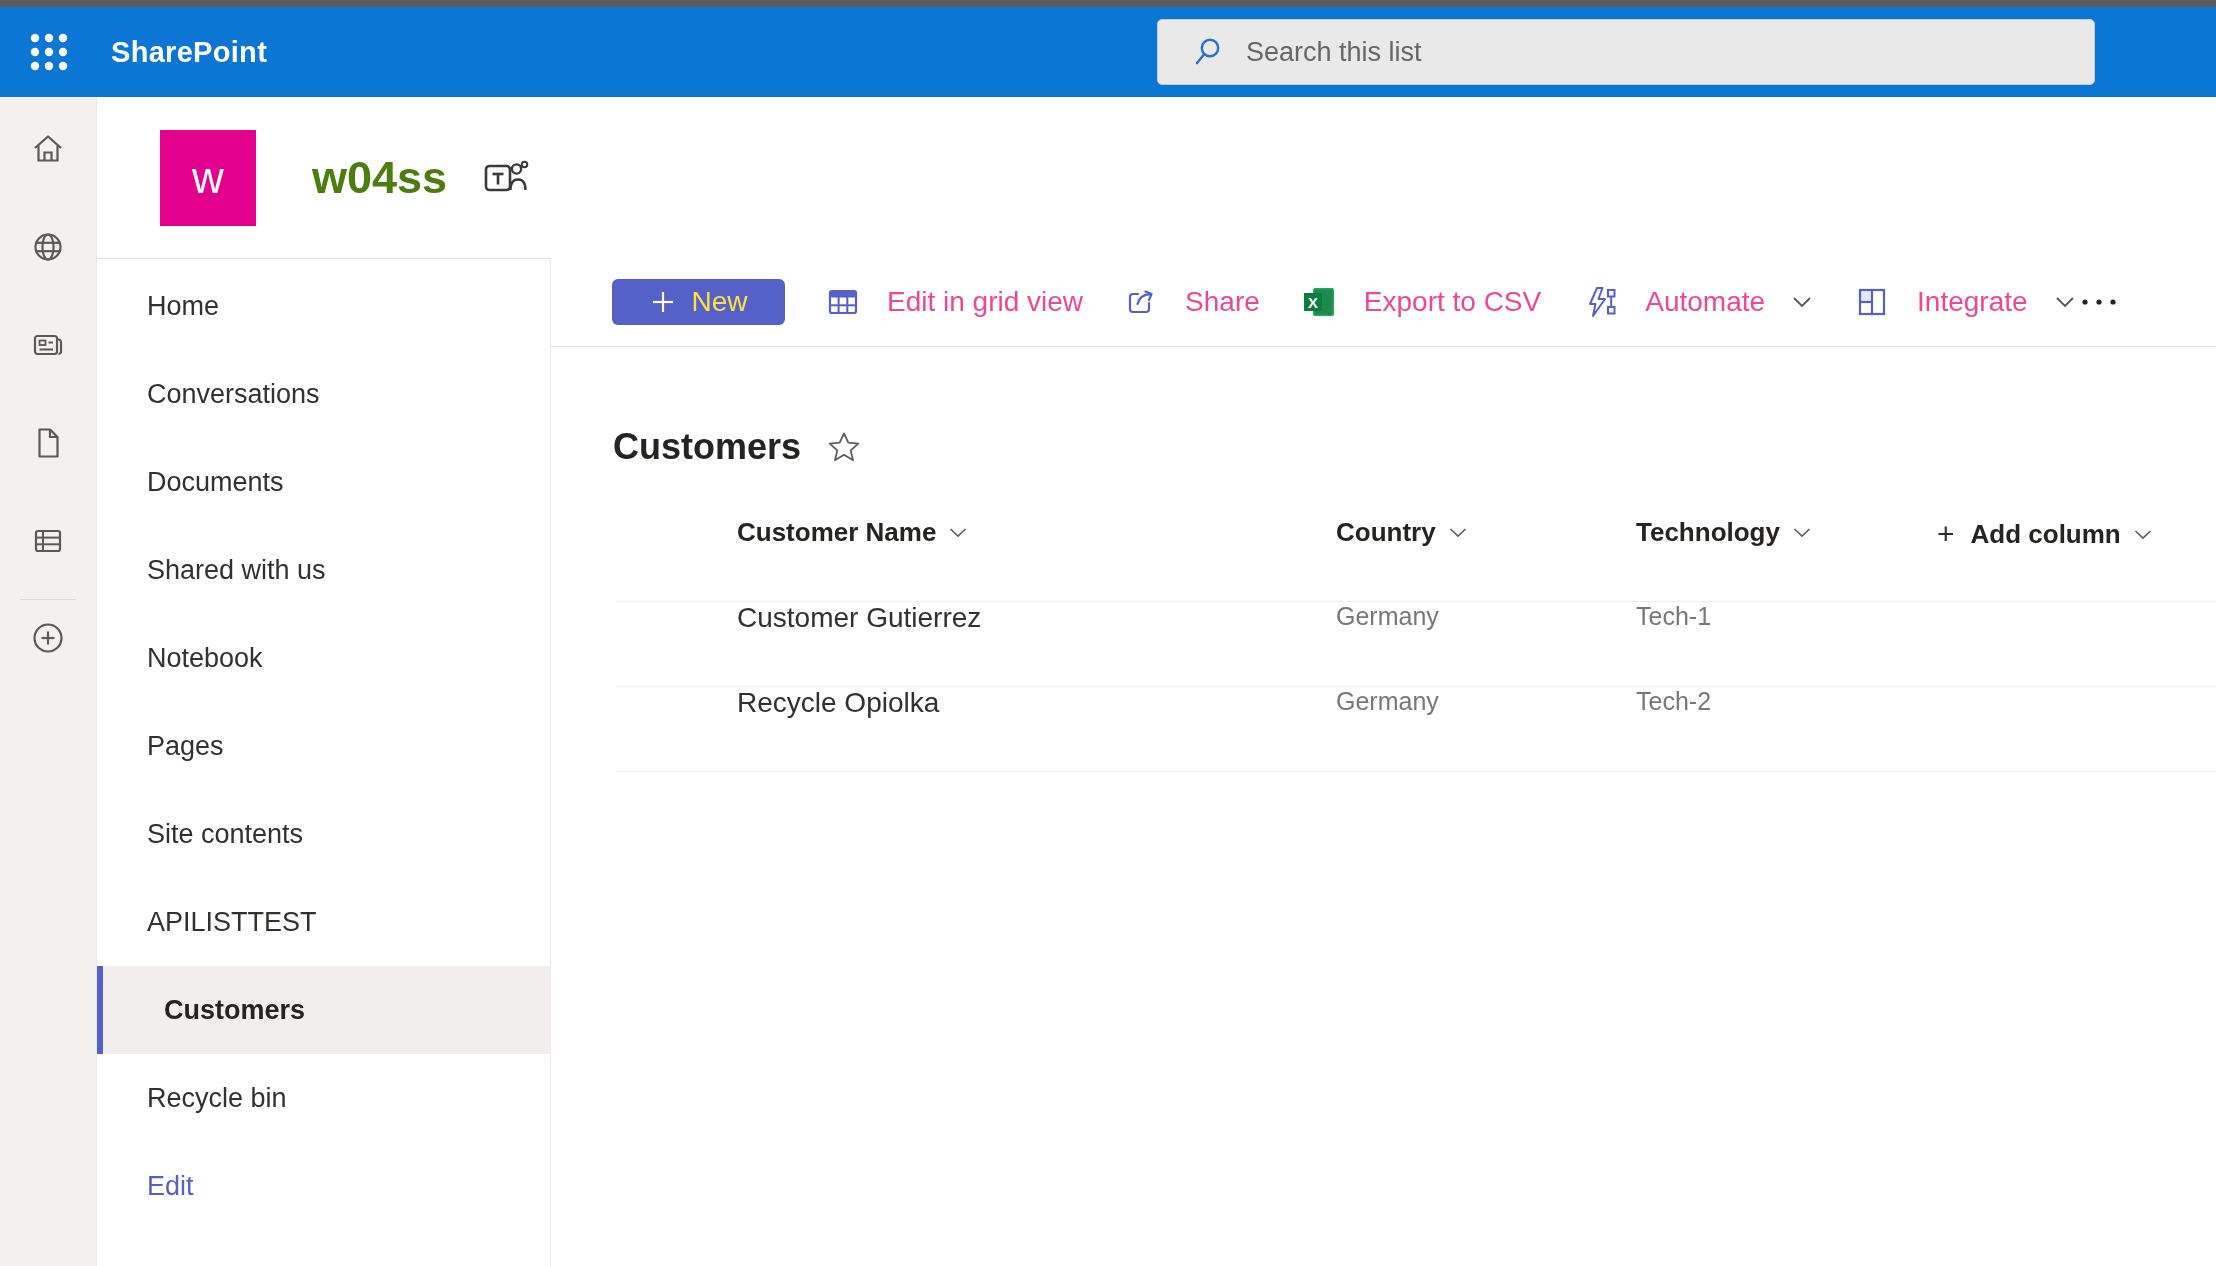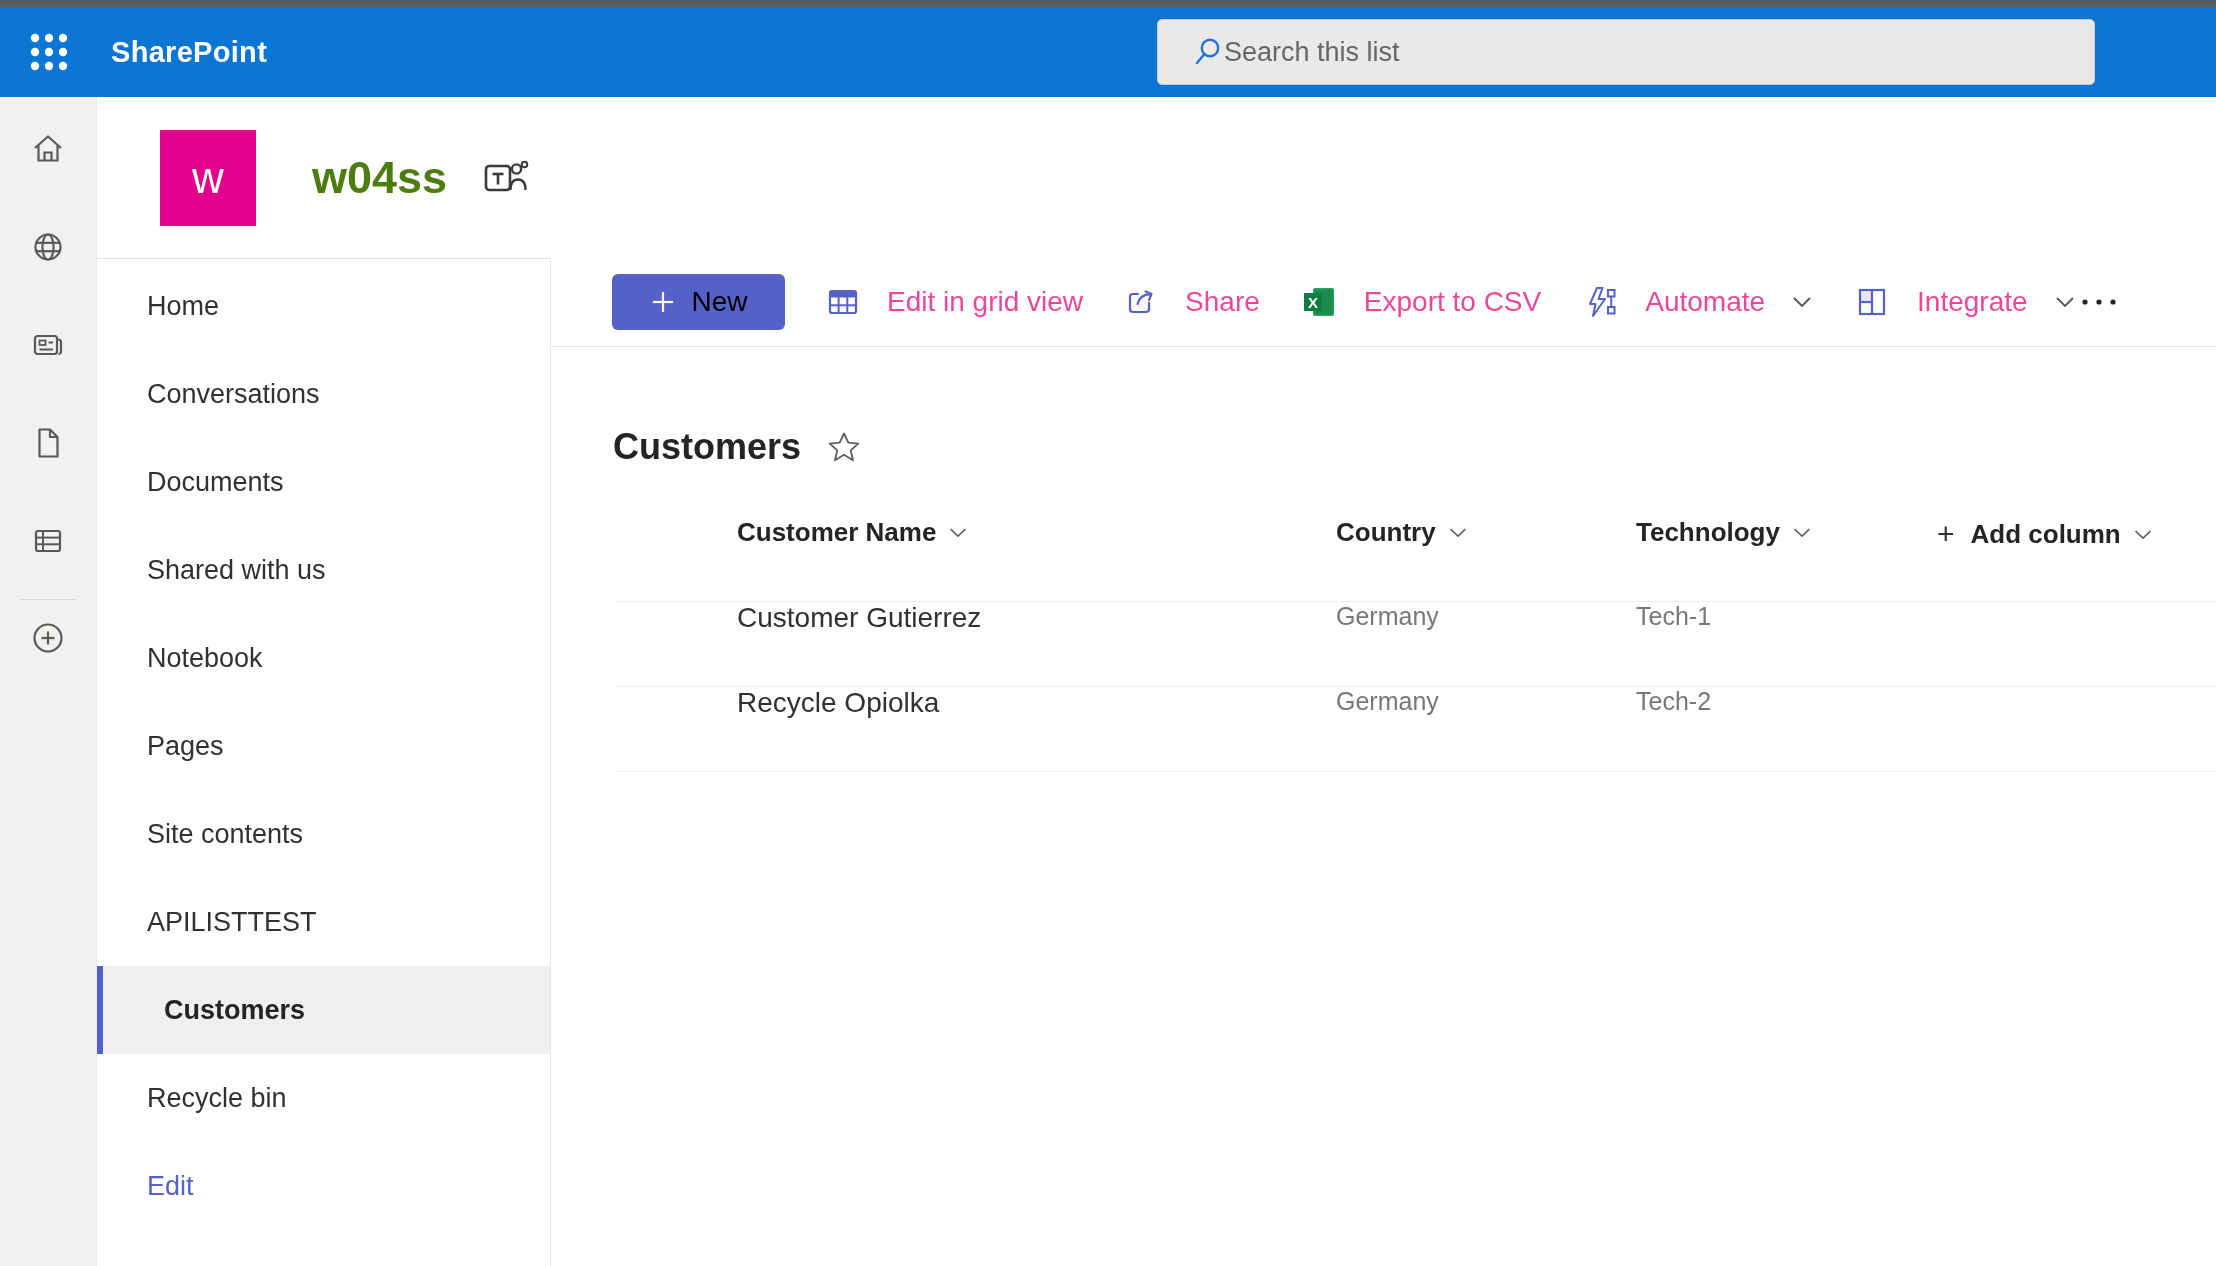--- a/index.html
+++ b/index.html
@@ -9,21 +9,21 @@
     font-family:"Liberation Sans", sans-serif; background:#ffffff; color:#252423;
   }
   
   .top-strip { height:7px; background:#5b5b5b; }
   .suite-bar { position:relative; height:90px; background:#0b76d4; display:flex; align-items:center; }
   .waffle { width:97px; height:90px; display:flex; align-items:center; justify-content:center; cursor:pointer; }
   .brand { color:#fff; font-size:29px; font-weight:bold; margin-left:14px; letter-spacing:.3px; }
   .searchbox {
     position:absolute; left:1157px; top:12px; width:938px; height:66px;
     background:#e9e9e9; border:1px solid #c9c9c9; border-radius:5px;
-    display:flex; align-items:center; padding-left:34px; 
+    display:flex; align-items:center; padding-left:34px; gap:22px;
   }
   .searchbox input {
     flex:1; border:none; outline:none; background:transparent;
     font-family:"Liberation Sans", sans-serif; font-size:27px; color:#333;
   }
   .searchbox input::placeholder { color:#666; opacity:1; }
   
   .body { display:flex; height:1169px; }
   .rail {
     width:97px; background:#f2f1ef; border-right:1px solid #eceae7;
@@ -52,22 +52,22 @@
   }
   .sb-item.selected { background:#f1efed; font-weight:bold; border-left:6px solid #5661c7; padding-left:61px; color:#252423; }
   .sb-item.edit-link { color:#5661c7; }
   
   .main { flex:1; display:flex; flex-direction:column; min-width:0; }
   .toolbar {
     height:89px; flex:none; border-bottom:1px solid #e5e3e1;
     display:flex; align-items:center; padding:0 95px 0 61px;
   }
   .btn-new {
-    width:173px; height:56px; background:#5661c7; border:none; border-radius:6px;
-    color:#000000; font-size:28px; font-family:"Liberation Sans", sans-serif;
+    width:173px; height:46px; background:#5661c7; border:none; border-radius:6px;
+    color:#fde047; font-size:28px; font-family:"Liberation Sans", sans-serif;
     display:flex; align-items:center; justify-content:center; gap:14px; cursor:pointer; flex:none;
   }
   .tb-item { display:flex; align-items:center; gap:28px; font-size:28px; color:#ec4899; margin-left:42px; cursor:pointer; white-space:nowrap; }
   .tb-item .chev { margin-left:-2px; }
   .tb-more { margin-left:auto; cursor:pointer; display:flex; align-items:center; }
   
   .page { padding-left:62px; }
   .title-row { margin-top:78px; display:flex; align-items:center; gap:26px; height:44px; }
   .page-title { font-size:36px; font-weight:bold; color:#252423; }
   .fav-star { display:flex; align-items:center; cursor:pointer; }

